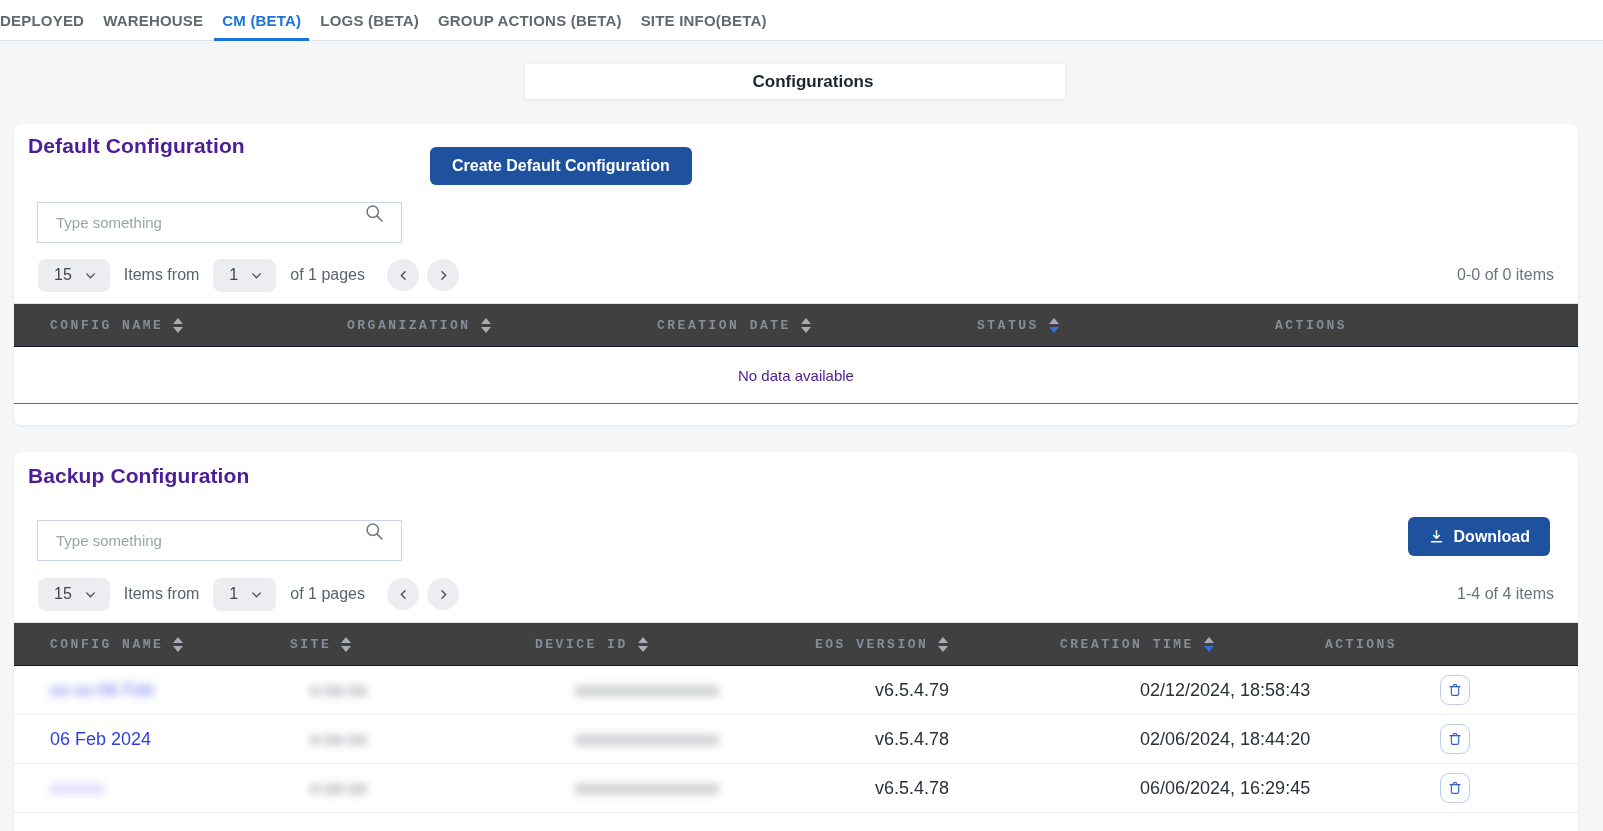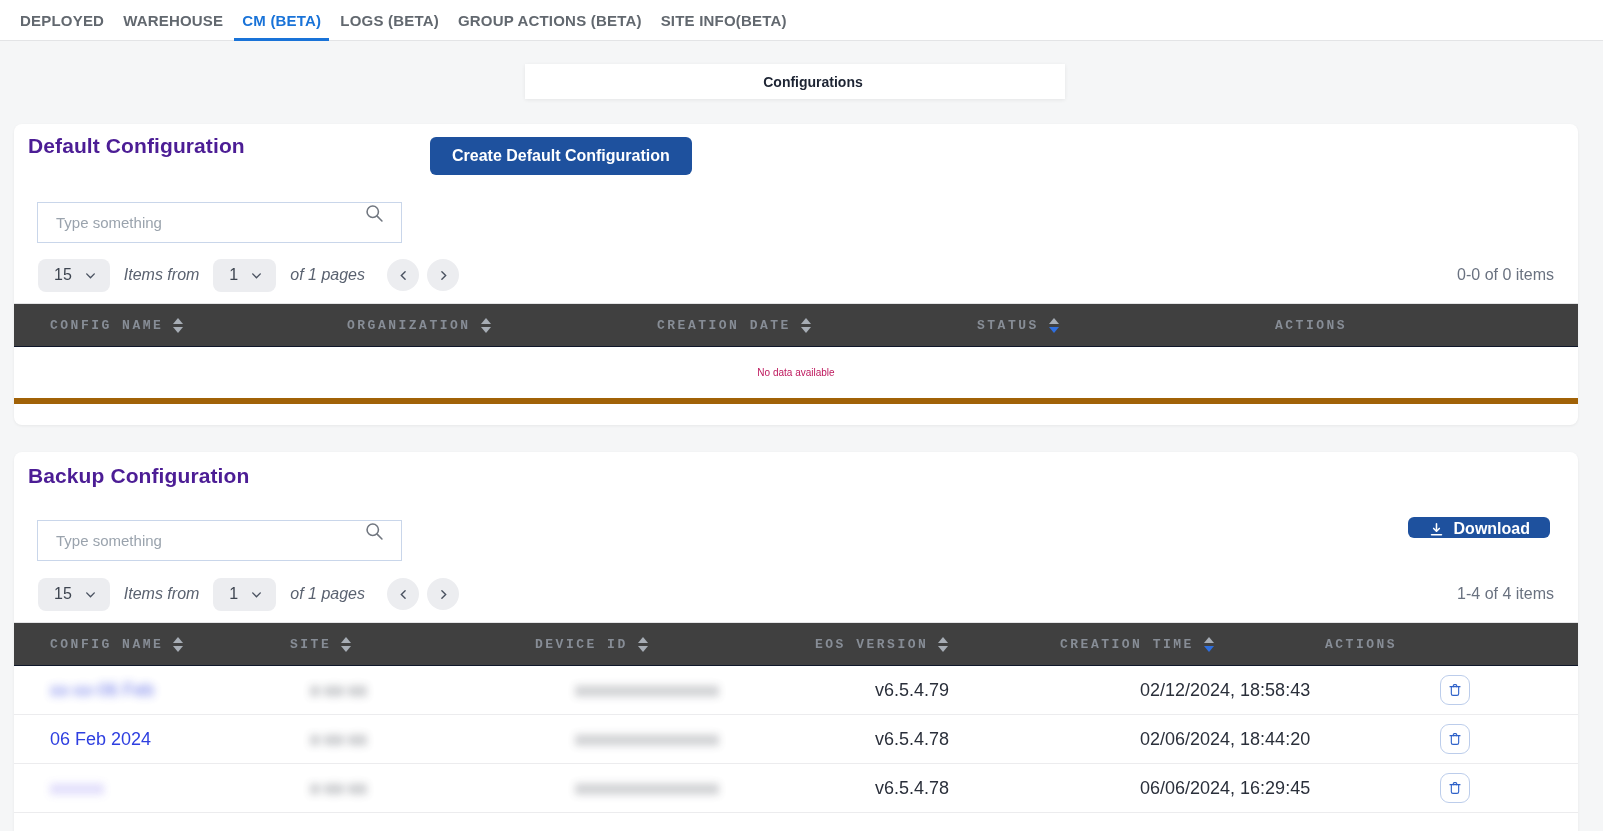--- a/index.html
+++ b/index.html
@@ -2,62 +2,62 @@
 <html><head>
 <meta charset="utf-8">
 <style>
   * { margin:0; padding:0; box-sizing:border-box; }
   html,body { width:1603px; height:831px; }
   body { font-family:"Liberation Sans","DejaVu Sans",sans-serif; background:#f5f6f7; overflow:hidden; }
   .page { position:relative; width:1603px; height:831px; }
 
   
   .tabbar { position:absolute; left:0; top:0; width:100%; height:41px; background:#ffffff;
-            border-bottom:1px solid #e3e4e6; display:flex; align-items:center; gap:19px; padding-left:20px; }
+            border-bottom:1px solid #e3e4e6; display:flex; align-items:center; gap:19px; }
   .tab { font-size:15px; font-weight:700; letter-spacing:.2px; color:#62686f; cursor:pointer;
          height:41px; line-height:41px; white-space:nowrap; }
   .tab.active { color:#1973d8; box-shadow:inset 0 -3px 0 #1973d8; padding:0 8px; margin:11px -8px; }
 
   
   .segmented { position:absolute; left:525px; top:64px; width:540px; height:35px; display:flex;
                background:#ffffff; box-shadow:0 1px 4px rgba(0,0,0,.07); }
-  .seg { flex:1; display:flex; align-items:center; justify-content:center; font-size:14px;
+  .seg { flex:1; display:flex; align-items:center; justify-content:center; font-size:17px;
          color:#8d939e; cursor:pointer; background:#fdfdfd;padding-left:36px; }
   .seg.active { background:#ffffff; color:#1d2433; font-weight:700; }
 
   
   .card { position:absolute; left:14px; width:1564px; background:#ffffff; border-radius:8px;
           box-shadow:0 1px 3px rgba(0,0,0,.06); }
   .card1 { top:124px; height:301px; }
   .card2 { top:452px; height:420px; }
   .card h2 { position:absolute; left:14px; font-size:21px; font-weight:700; color:#4c1d95; letter-spacing:.1px; }
   .card1 h2 { top:10px; } .card2 h2 { top:12px; }
 
   .primary-btn { position:absolute; border:none; border-radius:6px; background:#1e519e; color:#ffffff;
                  font-family:inherit; font-size:16px; font-weight:700; cursor:pointer;
                  display:flex; align-items:center; gap:9px; }
-  .create-btn { left:416px; top:13px; height:38px; padding:0 22px; }
-  .download-btn { right:28px; top:65px; height:21px; padding:0 20px;align-items:flex-end; }
+  .create-btn { left:416px; top:23px; height:38px; padding:0 22px; }
+  .download-btn { right:28px; top:65px; height:39px; padding:0 20px; }
 
   
   .search { position:absolute; left:23px; width:365px; height:41px; border:1px solid #c9d6ea;
             border-radius:0; background:#fff; display:flex; }
   .card1 .search { top:78px; } .card2 .search { top:68px; }
   .search input { flex:1; border:none; outline:none; font-family:inherit; font-size:15px;
                   color:#3a404a; padding:0 10px 0 18px; background:transparent; }
   .search input::placeholder { color:#9aa3ad; }
   .search .sicon { margin-right:16px; display:flex; }
 
   
   .pagerow { position:absolute; left:24px; right:24px; height:34px; display:flex; align-items:center; gap:14px; }
   .card1 .pagerow { top:134px; } .card2 .pagerow { top:125px; }
   .pill { height:33px; background:#ecedf0; border-radius:8px; display:flex; align-items:center;
           gap:12px; padding:0 13px 0 16px; font-size:16px; color:#3e4550; cursor:pointer; }
   .pill.size { min-width:71px; } .pill.pageno { min-width:61px; }
-  .paglabel { font-size:16px; color:#5a6270;font-style:italic; }
+  .paglabel { font-size:16px; color:#5a6270; }
   .navbtn { width:32px; height:32px; border-radius:50%; background:#ecedf0; border:none; cursor:pointer;
             display:flex; align-items:center; justify-content:center; margin-left:0; }
   .navgroup { display:flex; gap:8px; margin-left:8px; }
   .range { margin-left:auto; font-size:16px; color:#6a7280; }
 
   
   .thead { position:absolute; left:0; right:0; height:44px; background:#404040;
            border-top:1px solid #e4e4e6; border-bottom:1px solid #0f172a;
            display:grid; align-items:center; padding-left:36px; }
   .card1 .thead { top:179px; grid-template-columns:297px 310px 320px 298px 1fr; }
@@ -65,22 +65,22 @@
   .th { display:flex; align-items:center; gap:10px; font-family:"Liberation Mono","DejaVu Sans Mono",monospace;
         font-size:13px; font-weight:700; letter-spacing:2.5px; color:#878d96; white-space:nowrap; }
   .sort { display:flex; flex-direction:column; gap:3px; cursor:pointer; }
   .tri-up { width:0; height:0; border-left:5px solid transparent; border-right:5px solid transparent;
             border-bottom:6px solid #a7adb5; }
   .tri-down { width:0; height:0; border-left:5px solid transparent; border-right:5px solid transparent;
               border-top:6px solid #a7adb5; }
   .tri-down.on { border-top-color:#2f6fde; }
 
   .empty-row { position:absolute; left:0; right:0; top:223px; height:57px; display:flex;
-               align-items:center; justify-content:center; font-size:10px; color:#be185d;
-               border-bottom:6px solid #a16207; }
+               align-items:center; justify-content:center; font-size:15px; color:#4c1d95;
+               border-bottom:1px solid #a16207; }
 
   .tbody { position:absolute; left:0; right:0; top:214px; }
   .trow { display:grid; grid-template-columns:240px 245px 280px 245px 265px 1fr; align-items:center;
           height:49px; padding-left:36px; border-bottom:1px solid #ececee; font-size:18px; color:#2a2f3a;gap:20px; }
   .cell { white-space:nowrap; overflow:hidden; }
   .link { color:#2e3fe0; cursor:pointer; }
   .redacted { filter:blur(4px); opacity:.75; user-select:none; }
   .redacted.dim { color:#3a3f4a; }
   .redacted.violet { color:#8678f0; }
   .trash-btn { width:30px; height:30px; border-radius:9px; border:1px solid #bccdeb; background:#fff;

